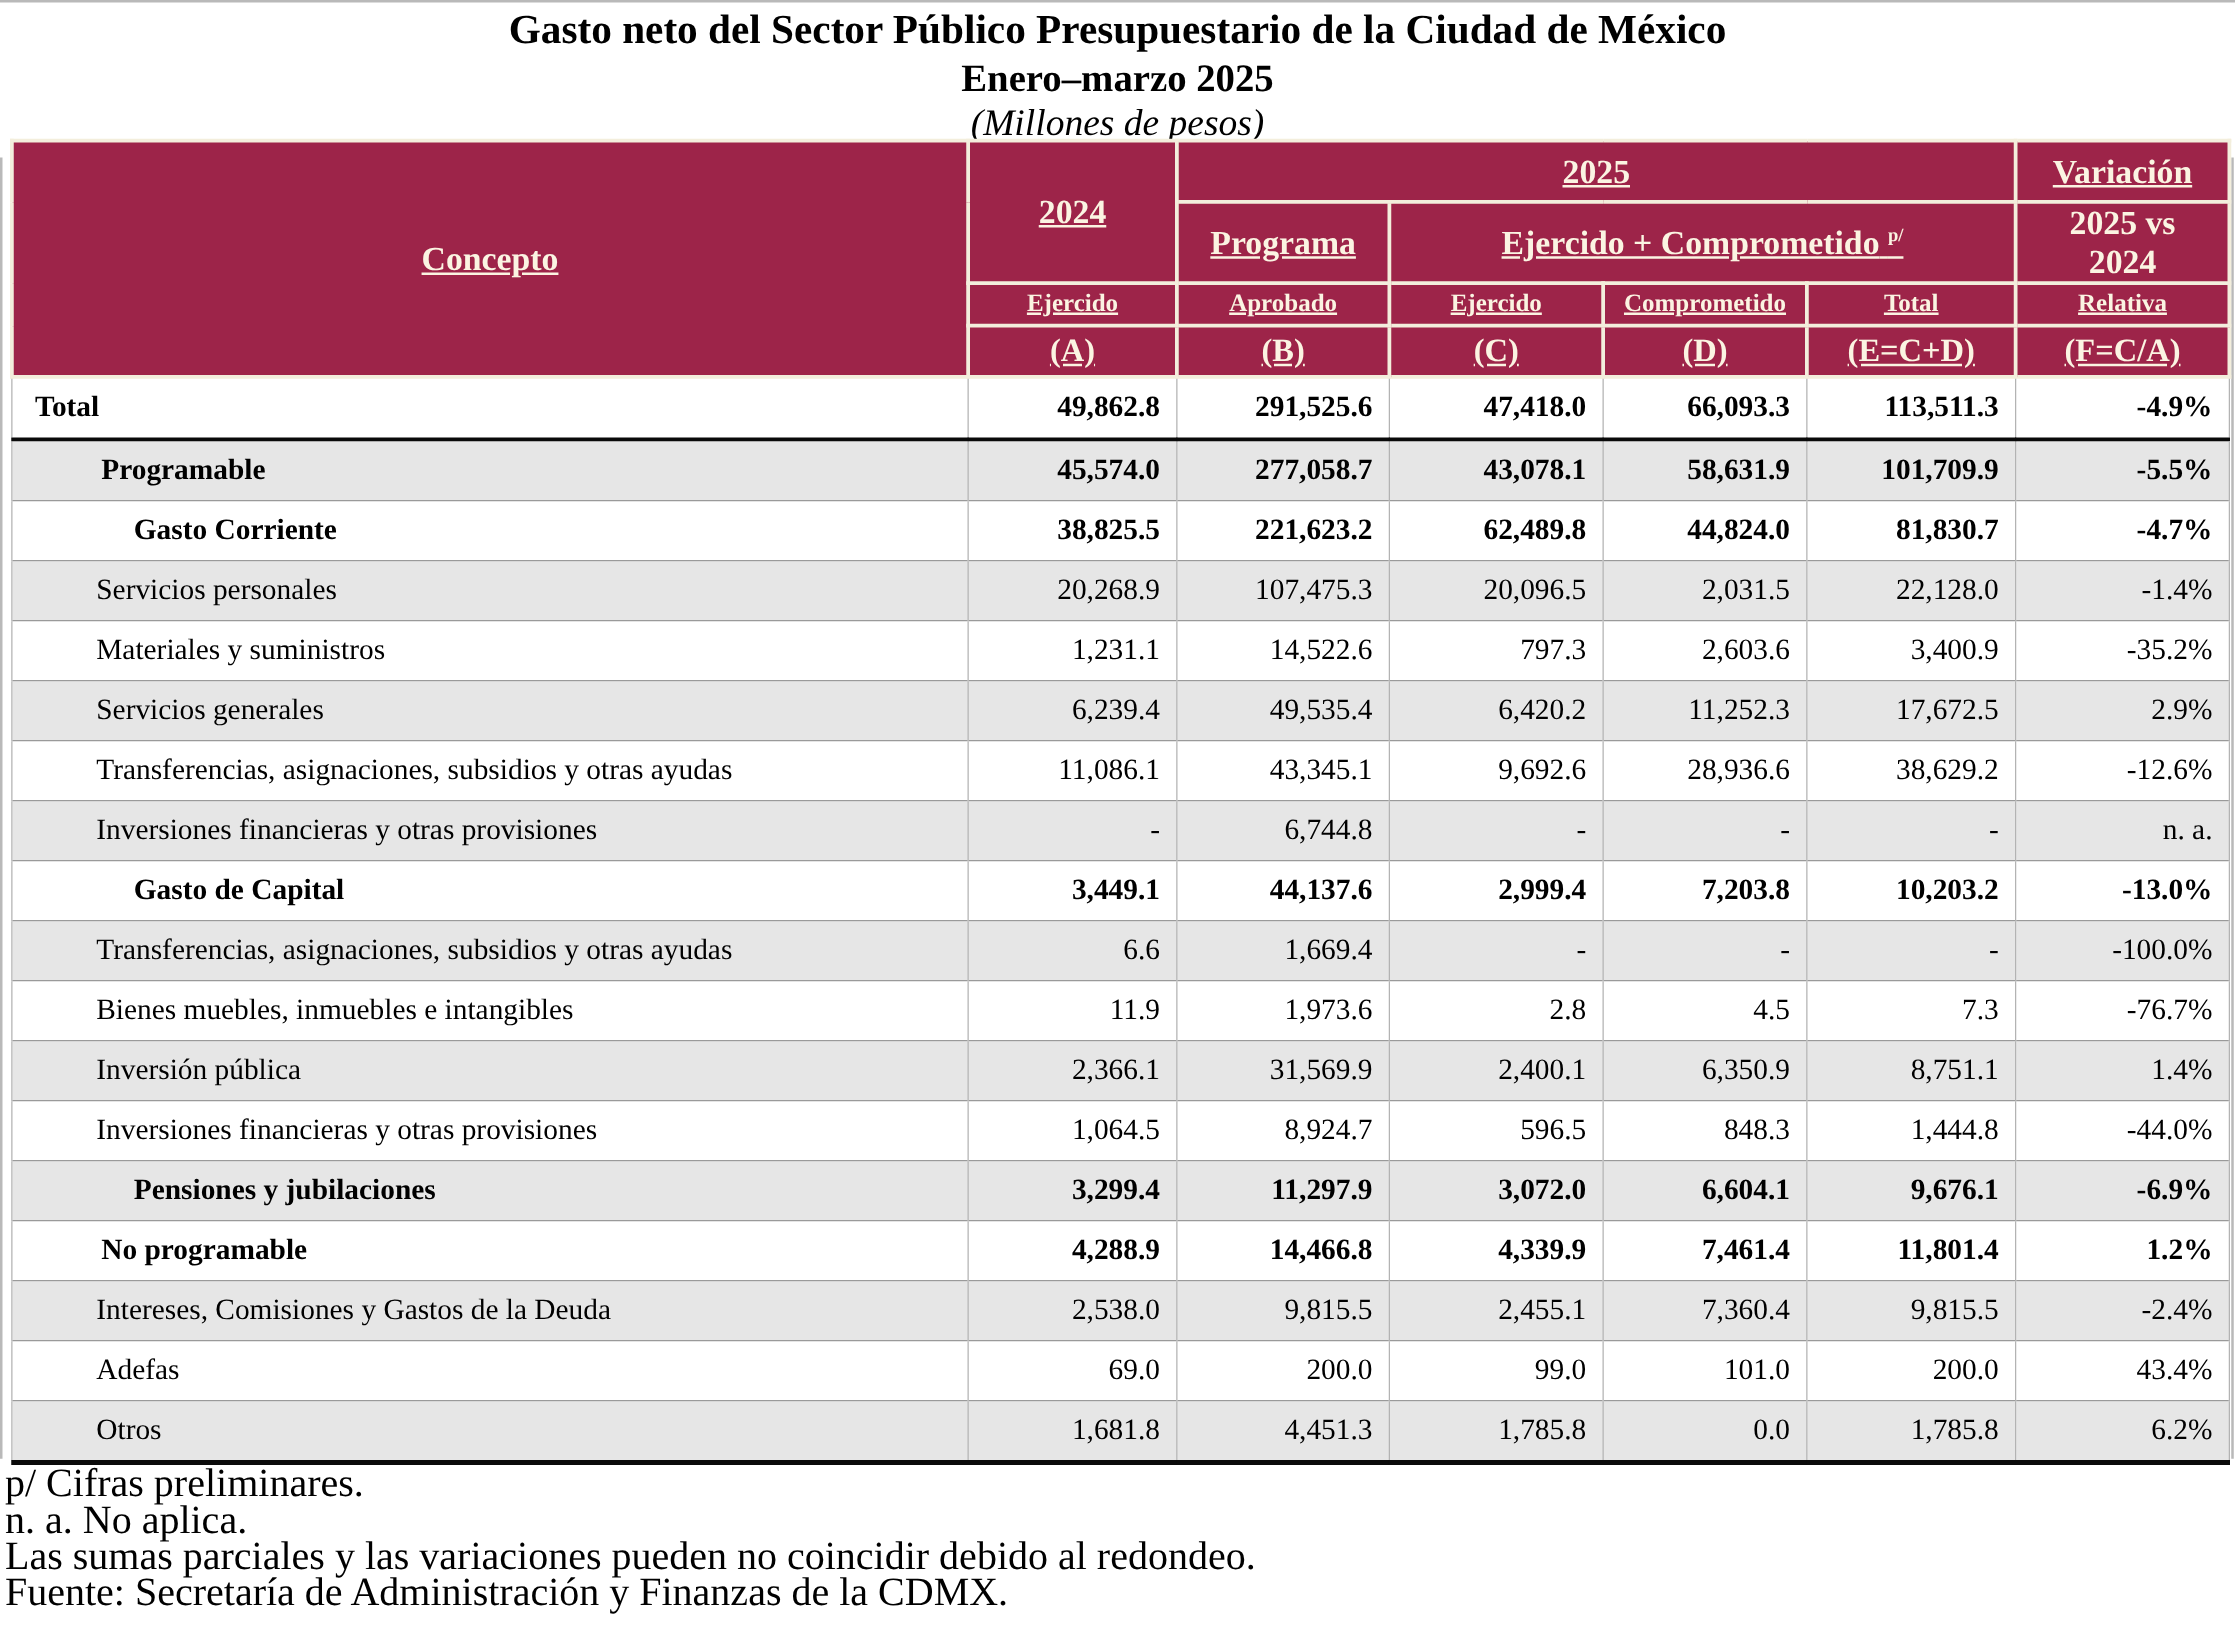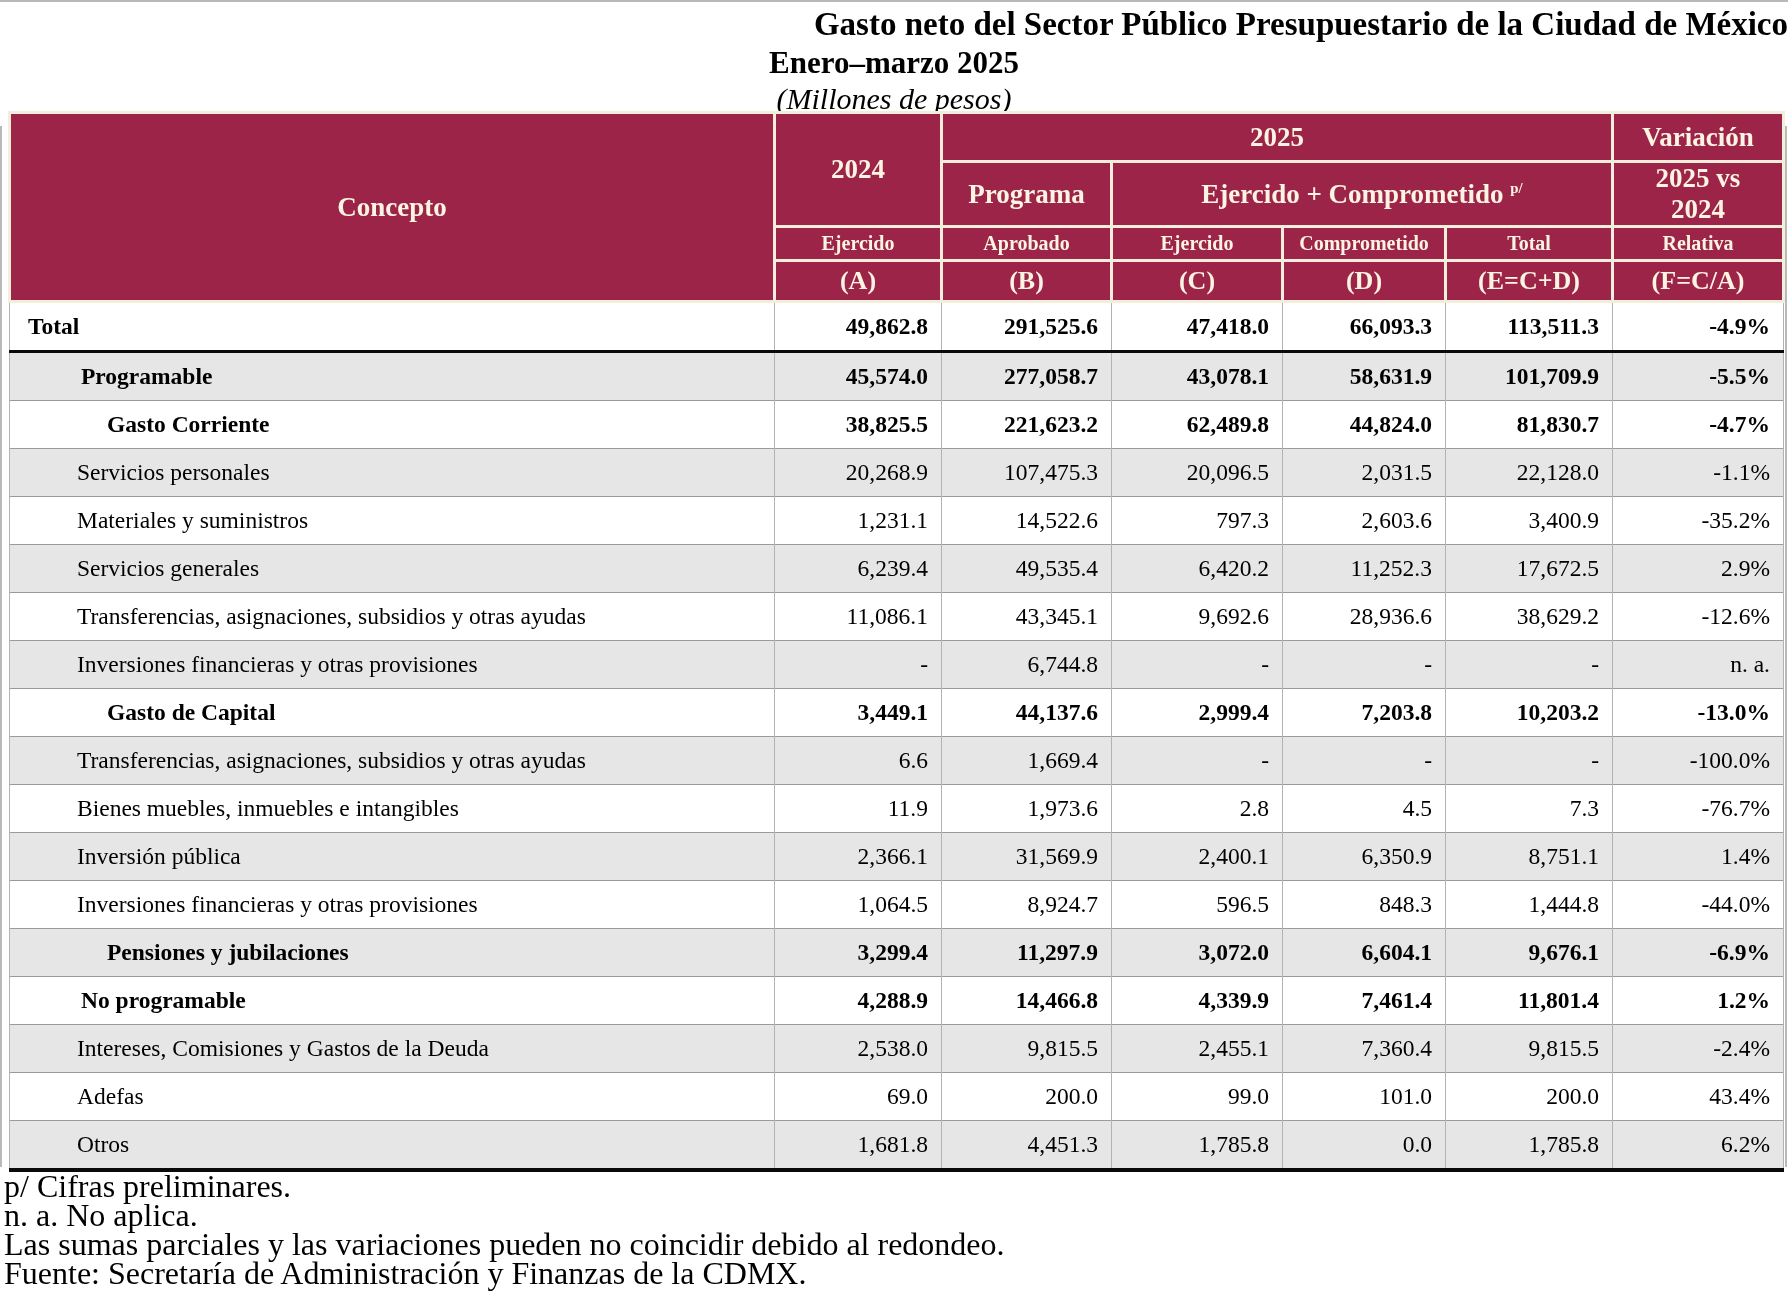--- a/index.html
+++ b/index.html
@@ -8,33 +8,33 @@
     font-family:"Liberation Serif","DejaVu Serif",serif;color:#000;
   }
   
   .top-rule{position:absolute;left:0;top:0;width:1788px;height:2px;background:#b9b9b9;}
   .edge-line{position:absolute;top:126px;height:1041px;width:2px;background:#b9b9b9;}
   .edge-left{left:0;}
   .edge-right{right:1px;}
 
   
   .titles{position:absolute;left:0;top:4px;width:1788px;text-align:center;}
-  .t1{font-size:33px;font-weight:bold;line-height:40px;text-align:right;}
+  .t1{font-size:33px;font-weight:bold;line-height:40px;}
   .t2{font-size:31px;font-weight:bold;line-height:38px;}
   .t3{font-size:30px;font-weight:normal;font-style:italic;line-height:34px;}
 
   
   table{
     position:absolute;left:8px;top:111px;width:1774px;
     border-collapse:collapse;table-layout:fixed;
     border-top:3px solid #9D2449;
   }
   thead th{
     background:#9D2449;color:#FBF4E2;font-weight:bold;
-    border:3px solid #F3EEDC;text-align:center;vertical-align:middle;padding:0;
+    border:3px solid #F3EEDC;text-align:center;vertical-align:middle;padding:0;text-decoration:underline;
   }
   thead tr.hr1 th{height:46px;font-size:27px;}
   thead tr.hr2 th{height:53px;font-size:27px;}
   thead tr.hr3 th{height:31px;font-size:20px;margin-top:32px;}
   thead tr.hr4 th{height:38px;font-size:26px;}
   th.concepto{font-size:26px;}
   th.vs span{display:inline-block;max-width:112px;line-height:31px;}
   sup{font-size:0.55em;}
 
   tbody{border-top:2px solid #1a1a1a;}
@@ -137,21 +137,21 @@
         <td class="num">81,830.7</td>
         <td class="num">-4.7%</td>
       </tr>
       <tr class="lvl3 shade">
         <td class="lbl">Servicios personales</td>
         <td class="num">20,268.9</td>
         <td class="num">107,475.3</td>
         <td class="num">20,096.5</td>
         <td class="num">2,031.5</td>
         <td class="num">22,128.0</td>
-        <td class="num">-1.1%</td>
+        <td class="num">-1.4%</td>
       </tr>
       <tr class="lvl3">
         <td class="lbl">Materiales y suministros</td>
         <td class="num">1,231.1</td>
         <td class="num">14,522.6</td>
         <td class="num">797.3</td>
         <td class="num">2,603.6</td>
         <td class="num">3,400.9</td>
         <td class="num">-35.2%</td>
       </tr>

